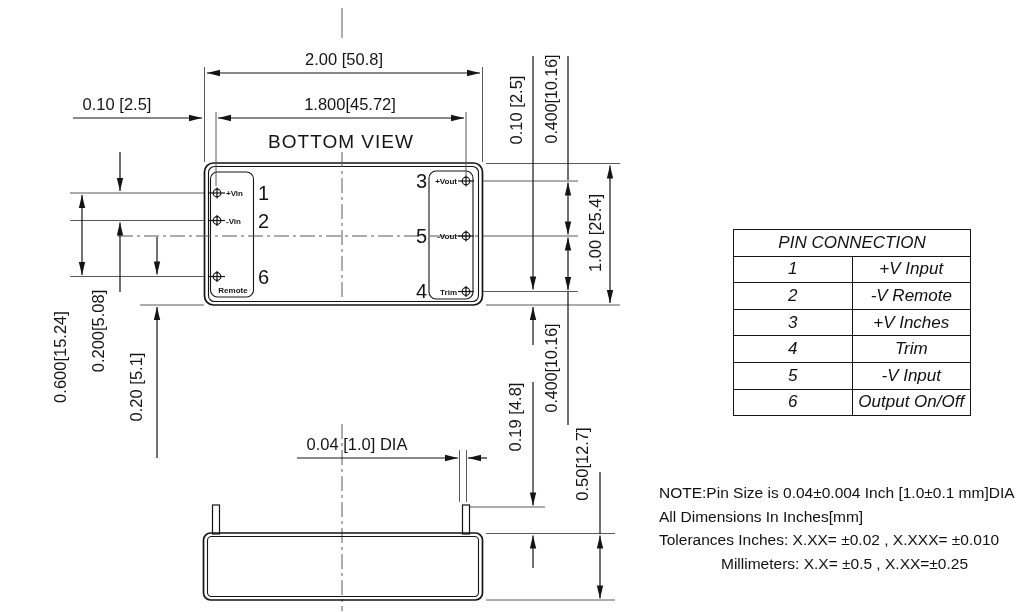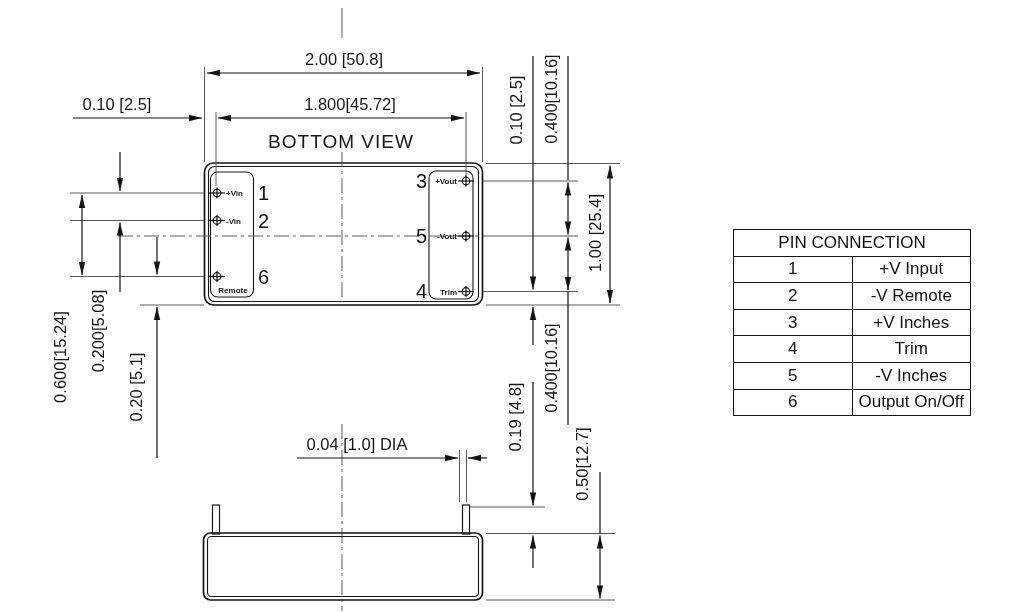--- a/index.html
+++ b/index.html
@@ -15,21 +15,21 @@
   .ext{stroke:#5a5a5a;stroke-width:1;}
   .cl{stroke:#5a5a5a;stroke-width:1;stroke-dasharray:15 4 3 4;}
   .dln{stroke:#141414;stroke-width:1.2;}
   .body1{stroke:#141414;stroke-width:1.7;fill:none;}
   .body2{stroke:#141414;stroke-width:1.1;fill:none;}
   .pin{stroke:#141414;stroke-width:1.2;fill:#fff;}
 
   #pin-table{position:absolute;left:733px;top:229px;width:238px;border-collapse:collapse;
              table-layout:fixed;}
   #pin-table td{border:1.6px solid #141414;text-align:center;font-size:17px;
-                height:25.6px;padding:0;white-space:nowrap;}
+                height:25.6px;padding:0;white-space:nowrap;font-style:italic;}
   #pin-table .c0{width:77px;}
 
   #notes{position:absolute;left:659px;top:481px;width:368px;font-size:15.5px;
          line-height:23.5px;white-space:nowrap;}
   #notes .indent{padding-left:62px;}
 </style>
 </head>
 <body>
 
 <div id="page">
@@ -188,23 +188,29 @@
     <tr>
       <td class="c0">3</td>
       <td>+V Inches</td>
     </tr>
     <tr>
       <td class="c0">4</td>
       <td>Trim</td>
     </tr>
     <tr>
       <td class="c0">5</td>
-      <td>-V Inches</td>
+      <td>-V Input</td>
     </tr>
     <tr>
       <td class="c0">6</td>
       <td>Output On/Off</td>
     </tr>
   </tbody>
 </table>
 
-
+<div id="notes">
+  <div>NOTE:Pin Size is 0.04±0.004 Inch [1.0±0.1 mm]DIA</div>
+  <div>All Dimensions In Inches[mm]</div>
+  <div>Tolerances Inches: X.XX= ±0.02 , X.XXX= ±0.010</div>
+  <div class="indent">Millimeters: X.X= ±0.5 , X.XX=±0.25</div>
 </div>
 
+</div>
+
 </body></html>

